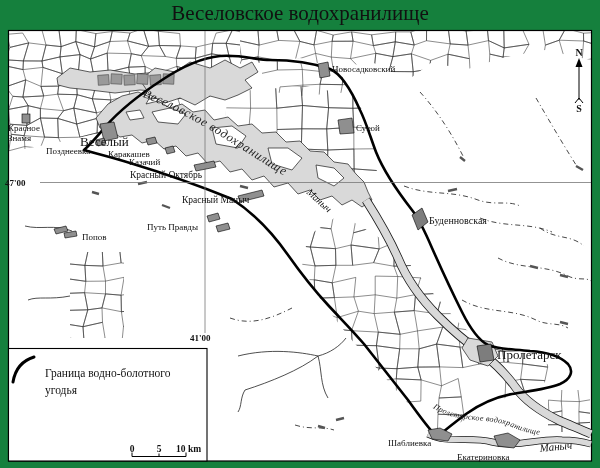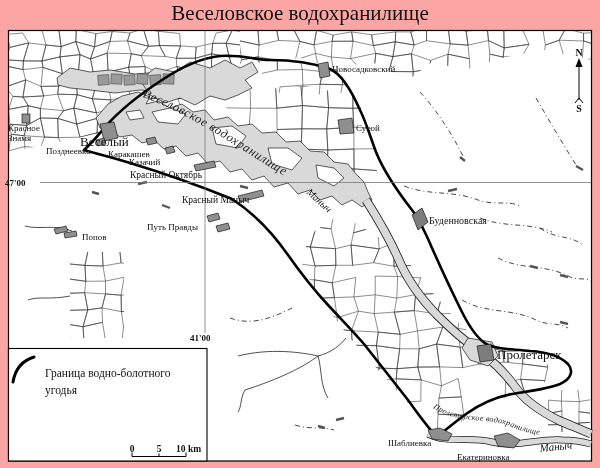--- a/index.html
+++ b/index.html
@@ -1,16 +1,16 @@
 <!DOCTYPE html>
 <html><head>
 <meta charset="utf-8">
 <style>
   html,body{margin:0;padding:0;background:#fff;}
-  #stage{position:relative;width:600px;height:468px;background:#fca5a5;overflow:hidden;
+  #stage{position:relative;width:600px;height:468px;background:#15803d;overflow:hidden;
          font-family:"Liberation Serif", "DejaVu Serif", serif;text-align:right;}
   svg{display:block;}
   text{fill:#111;font-family:"Liberation Serif","DejaVu Serif",serif;}
   .title{font-size:21px;}
   .place{fill:#161616;}
   .waterlabel{font-style:italic;fill:#222;}
   .bold{font-weight:bold;}
 </style>
 </head>
 <body>

